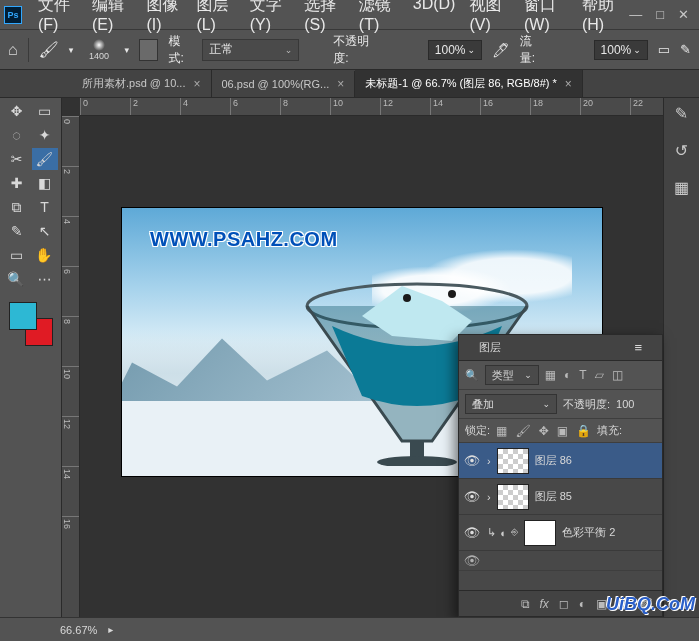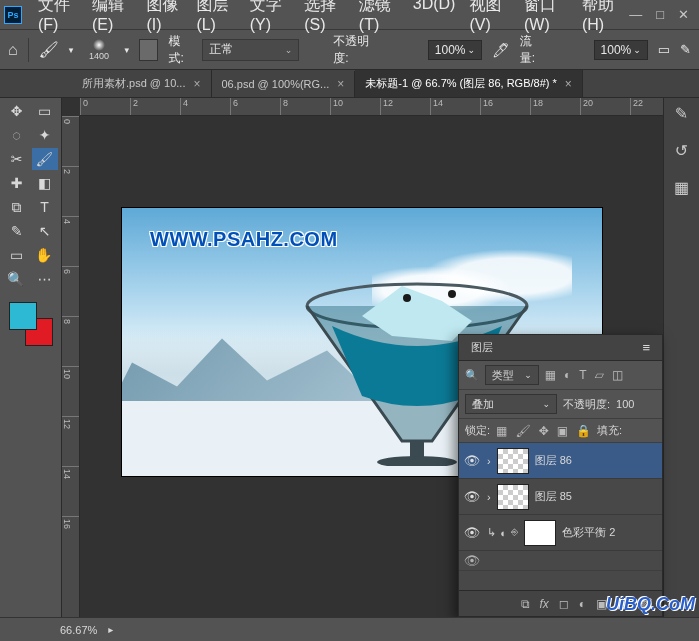--- a/index.html
+++ b/index.html
@@ -40,21 +40,21 @@
   .canvas-frame { position: absolute; top: 110px; left: 60px; width: 480px; height: 268px; box-shadow: 0 0 0 1px #000; overflow:hidden; }
   .sky { position:absolute; inset:0; background: linear-gradient(180deg,#5ea9d7 0%, #a7d3ec 30%, #d9edf7 50%, #e8f2f8 60%); }
   .mountains { position:absolute; left:0; right:0; bottom:0; height:55%; background: linear-gradient(180deg, rgba(200,220,230,0) 0%, #cddfe8 30%, #eaf2f6 100%);}
   .mnt-shape { position:absolute; bottom:20%; left:-20px; width:300px; height:120px; background:linear-gradient(135deg,#6c94a8,#a9c5d4); clip-path: polygon(0 100%, 10% 50%, 25% 70%, 40% 30%, 55% 65%, 75% 40%, 100% 100%); }
   .snow-fg { position:absolute; bottom:0; left:0; right:0; height:28%; background:#e9f1f6; }
   .watermark { position:absolute; top:20px; left:28px; color:#0050b8; font-weight:bold; font-size:20px; text-shadow: -1px -1px 0 #fff, 1px -1px 0 #fff, -1px 1px 0 #fff, 1px 1px 0 #fff; letter-spacing:0.5px;}
   .glass { position:absolute; bottom:10px; left:180px; width:230px; height:190px; }
   .glass svg { width:100%; height:100%; }
   .right-strip { width: 36px; background: #434343; border-left:1px solid #2a2a2a; display:flex; flex-direction:column; align-items:center; padding-top:6px; gap:18px; color:#c8c8c8; font-size:16px;}
   .layers-panel { position:absolute; right:36px; bottom:24px; width:205px; height:283px; background:#535353; border:1px solid #2a2a2a; box-shadow: -4px 4px 12px rgba(0,0,0,0.5); font-size:11px; color:#d8d8d8; display:flex; flex-direction:column; }
-  .lp-header { height:26px; background:#434343; display:flex; align-items:center; padding:0 12px; justify-content:space-between; border-bottom:1px solid #2a2a2a;}
+  .lp-header { height:26px; background:#434343; display:flex; align-items:center; padding:0 20px; justify-content:space-between; border-bottom:1px solid #2a2a2a;}
   .lp-row { display:flex; align-items:center; padding:4px 6px; gap:6px; border-bottom:1px solid #3e3e3e; background:#535353;}
   .lp-dd { flex:1; height:20px; background:#4a4a4a; border:1px solid #333; display:flex; align-items:center; padding:0 6px; justify-content:space-between;}
   .lp-icons-strip { display:flex; gap:8px; color:#bbb; font-size:12px;}
   .lp-list { flex:1; overflow:hidden; background:#484848; }
   .layer-row { display:flex; align-items:center; height:36px; border-bottom:1px solid #3a3a3a; padding:0 4px; gap:6px;}
   .layer-row.selected { background:#3a5b88; }
   .eye { width:18px; text-align:center; color:#ddd; font-size:13px;}
   .thumb { width:32px; height:26px; background:#fff; border:1px solid #222; position:relative; }
   .thumb.checker { background: repeating-conic-gradient(#ccc 0 25%, #fff 0 50%) 0 0/10px 10px; }
   .lp-footer { height:26px; background:#434343; border-top:1px solid #2a2a2a; display:flex; align-items:center; justify-content:flex-end; gap:10px; padding:0 8px; color:#bbb; font-size:12px;}

